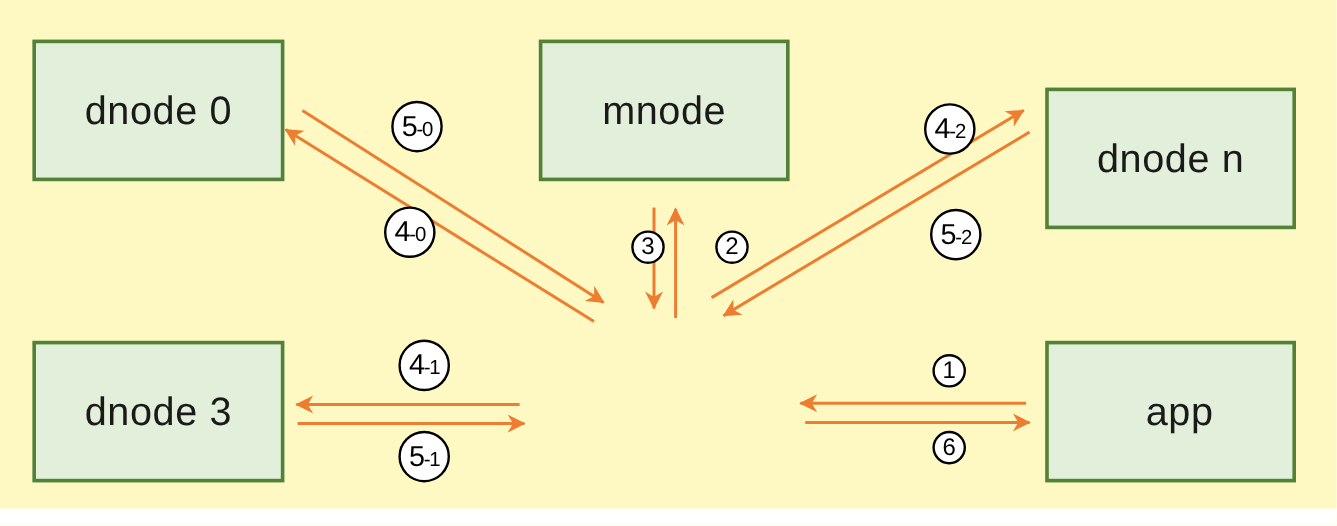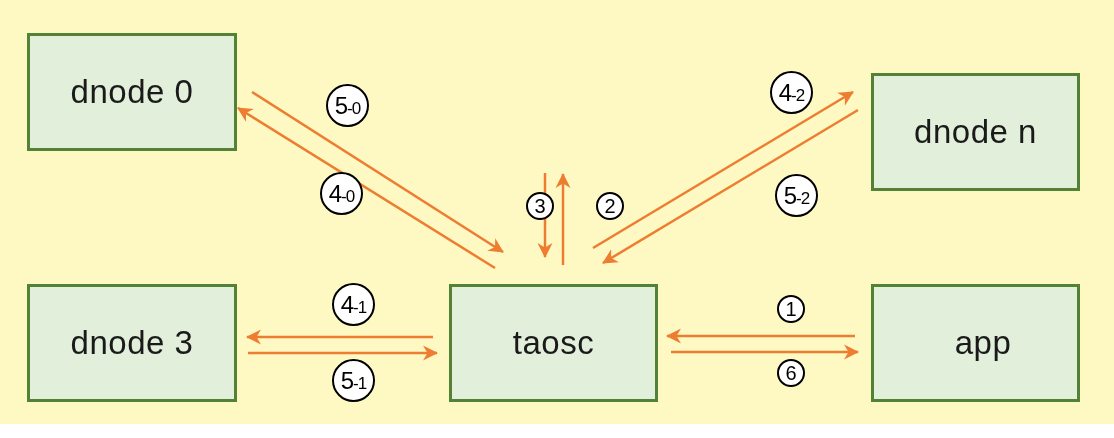--- a/index.html
+++ b/index.html
@@ -83,46 +83,46 @@
     <line x1="858" y1="110" x2="603" y2="263" marker-end="url(#ah)"></line>
     <line x1="433" y1="337" x2="247" y2="337" marker-end="url(#ah)"></line>
     <line x1="248" y1="353" x2="437" y2="353" marker-end="url(#ah)"></line>
     <line x1="855" y1="336" x2="667" y2="336" marker-end="url(#ah)"></line>
     <line x1="671" y1="352" x2="858" y2="352" marker-end="url(#ah)"></line>
   </svg>
 
   <div class="node pos-dnode0">
     <span class="node-label">dnode 0</span>
   </div>
+  <div class="node pos-mnode">
+    <span class="node-label">mnode</span>
+  </div>
   <div class="node pos-dnoden">
     <span class="node-label">dnode n</span>
   </div>
   <div class="node pos-dnode1">
     <span class="node-label">dnode 3</span>
-  </div>
-  <div class="node pos-taosc">
-    <span class="node-label">taosc</span>
   </div>
   <div class="node pos-app">
     <span class="node-label">app</span>
   </div>
 
   <div class="badge lg" style="left:304px; top:84px;">
     <span class="txt">5-0</span>
   </div>
   <div class="badge lg" style="left:298px; top:172px;">
     <span class="txt">4-0</span>
   </div>
   <div class="badge sm" style="left:504px; top:192px;">
     <span class="txt">3</span>
   </div>
   <div class="badge sm" style="left:574px; top:192px;">
     <span class="txt">2</span>
   </div>
-  <div class="badge lg" style="left:748px; top:71px;">
+  <div class="badge lg" style="left:748px; top:86px;">
     <span class="txt">4-2</span>
   </div>
   <div class="badge lg" style="left:753px; top:174px;">
     <span class="txt">5-2</span>
   </div>
   <div class="badge lg" style="left:310px; top:283px;">
     <span class="txt">4-1</span>
   </div>
   <div class="badge lg" style="left:310px; top:359px;">
     <span class="txt">5-1</span>

